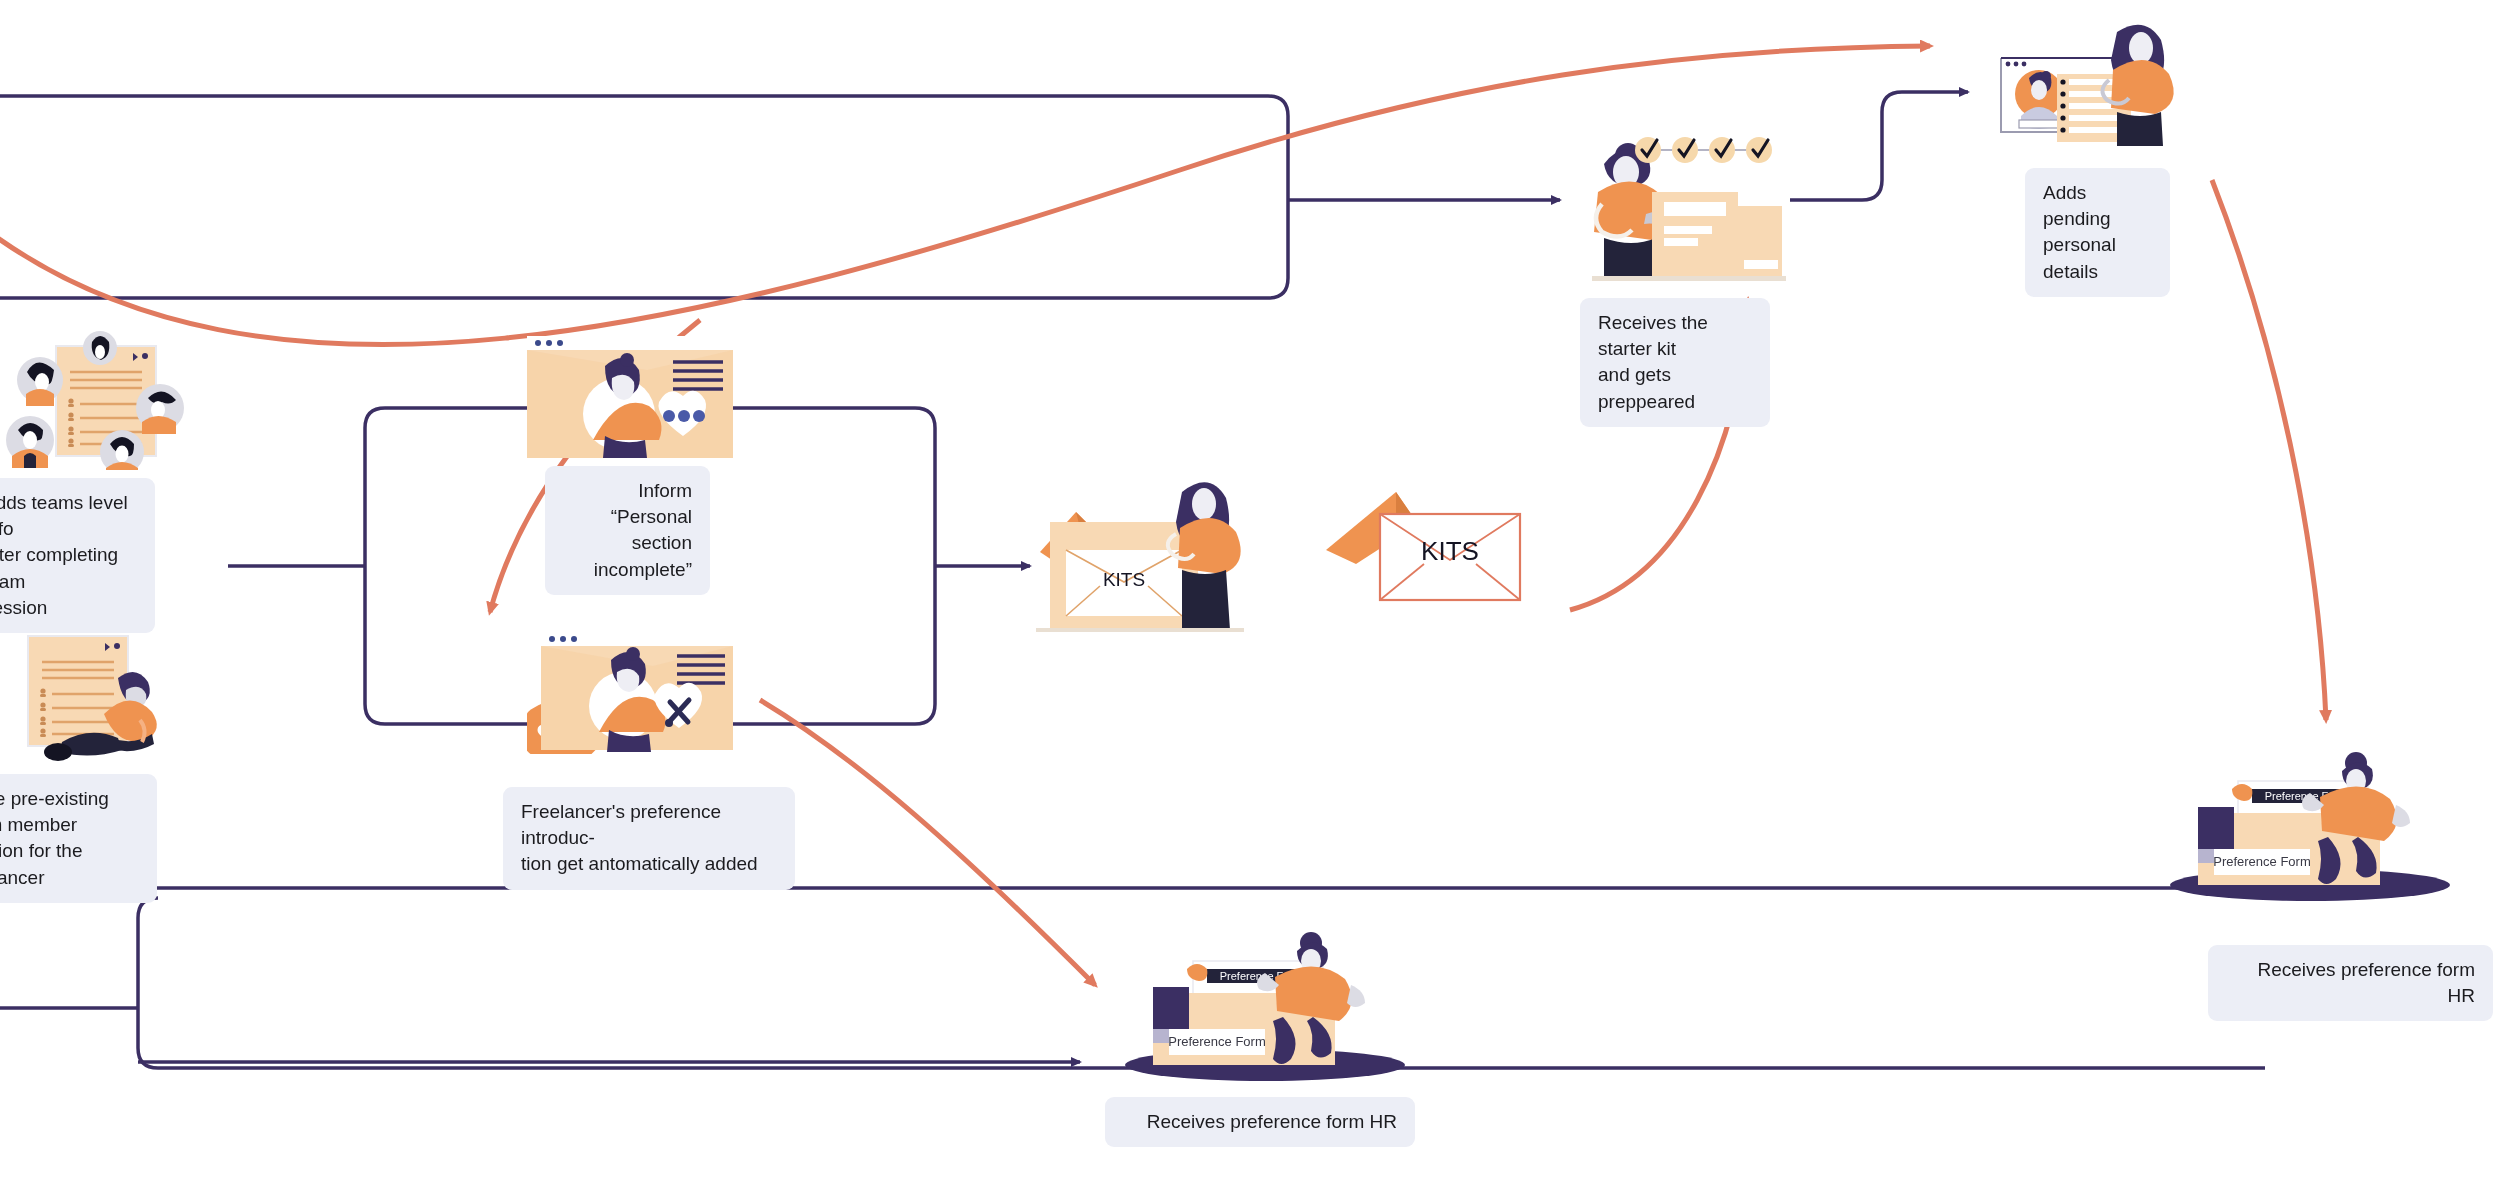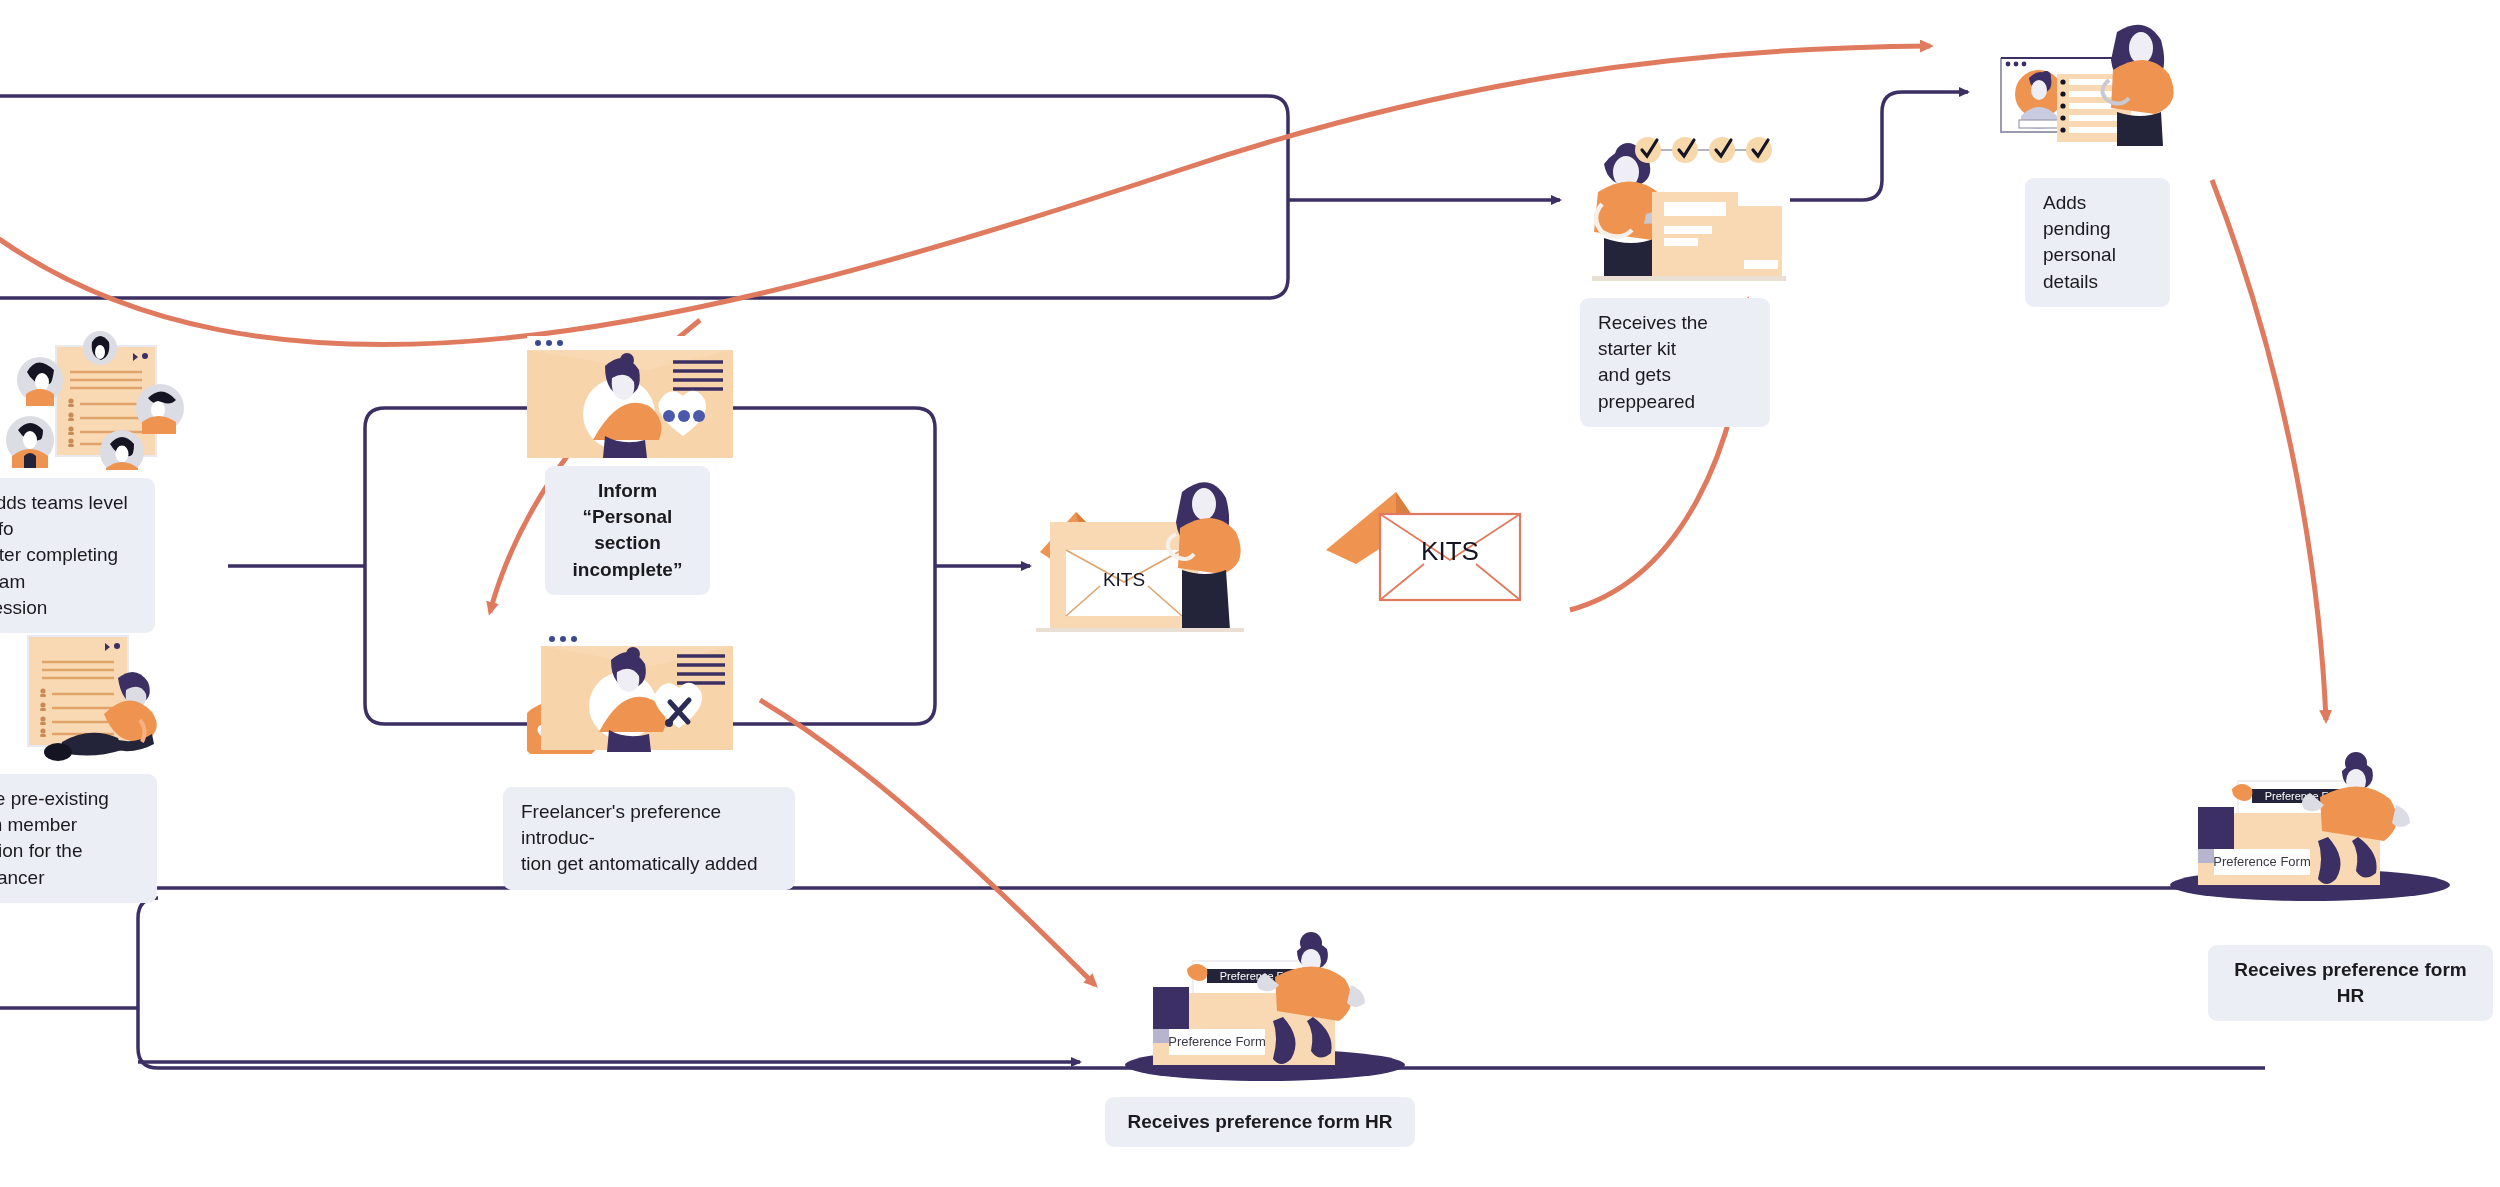--- a/index.html
+++ b/index.html
@@ -37,21 +37,21 @@
     background: #eceef6;
     border-radius: 9px;
     color: #1b1b1f;
     font-size: 19px;
     line-height: 1.38;
     padding: 12px 18px;
     box-sizing: border-box;
     white-space: pre-line;
     font-family: "Liberation Sans", sans-serif;
   }
-  .cap.center { text-align: center; font-weight: bold; }
+  .cap.center { text-align: right; }
 </style>
 </head>
 <body>
 
 <div id="canvas">
 
   <svg id="wires" viewBox="0 0 2500 1187">
     <defs>
       <marker id="navyArrow" markerWidth="12" markerHeight="12" refX="9" refY="5" orient="auto" markerUnits="userSpaceOnUse">
         <path d="M0,0 L11,5 L0,10 z" fill="#3b2f63"></path>
@@ -357,21 +357,21 @@
           <circle cx="68" cy="110" r="2.6" fill="#141423"></circle>
             <rect x="74" y="107" width="58" height="6" fill="#ffffff"></rect>
         </g>
         <path d="M122 12 q28 -18 44 8 q10 36 -12 48 q-34 4 -38 -28z" fill="#3b2f63"></path>
         <ellipse cx="146" cy="28" rx="12" ry="16" fill="#eeeef4"></ellipse>
         <path d="M118 50 q34 -22 56 4 q14 30 -14 40 l-44 -6z" fill="#ef9350"></path>
         <path d="M114 60 q-12 10 -2 20 q14 8 22 -2" stroke="#c9c9d4" stroke-width="4" fill="none"></path>
         <path d="M122 92 q24 8 44 0 l2 34 l-46 0z" fill="#23233a"></path>
       </svg>
     </div>
-    <div class="cap" style="left:30px; top:148px; width:145px;margin-top:10px;">Adds pending
+    <div class="cap" style="left:30px; top:148px; width:145px;">Adds pending
 personal details</div>
   </div>
 
   <div class="node" style="left:1115px; top:925px;">
     <div class="illus">
       <svg width="290" height="160" viewBox="0 0 290 160">
         <ellipse cx="150" cy="140" rx="140" ry="16" fill="#3b2f63"></ellipse>
         <path d="M108 70 q22 -12 40 6 q14 16 -2 26 q-26 6 -38 -32z" fill="#ffffff"></path>
         <rect x="78" y="36" width="130" height="100" fill="#ffffff" stroke="#e9e9ef" stroke-width="1.5"></rect>
         <rect x="92" y="44" width="108" height="14" fill="#23233a"></rect>

